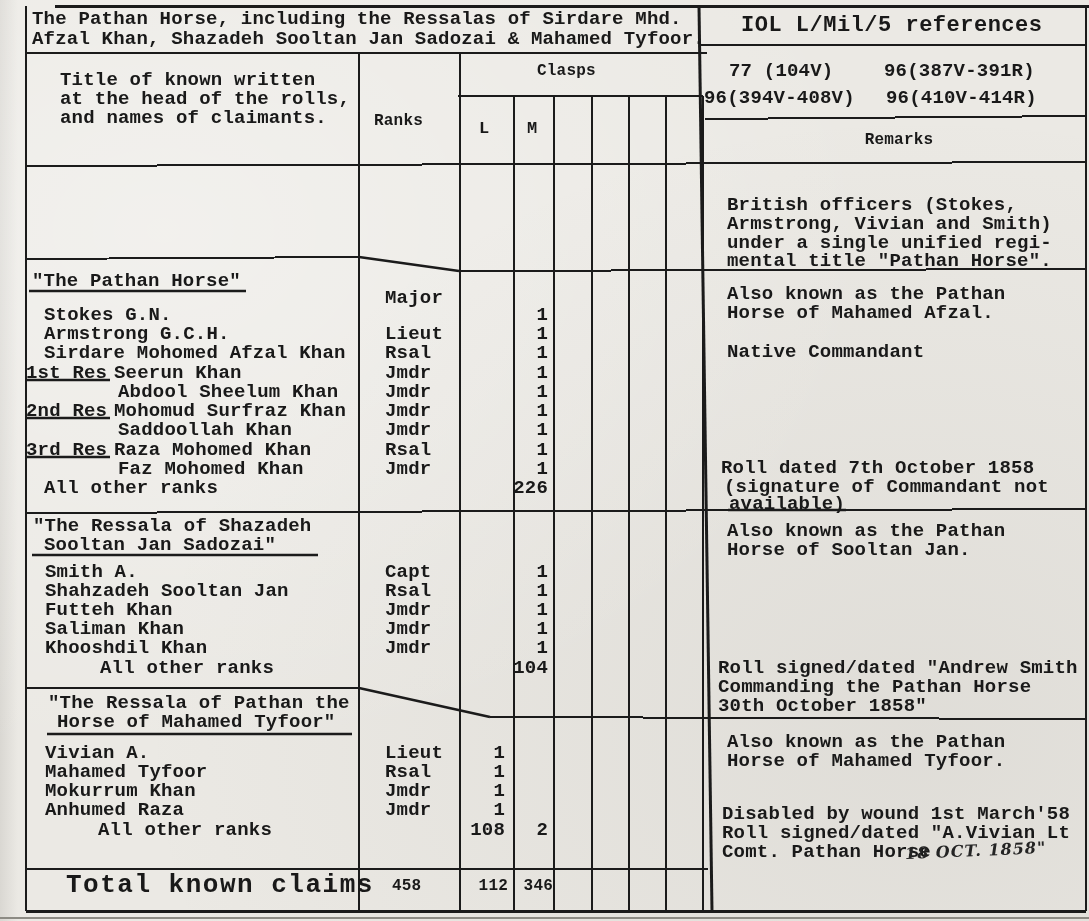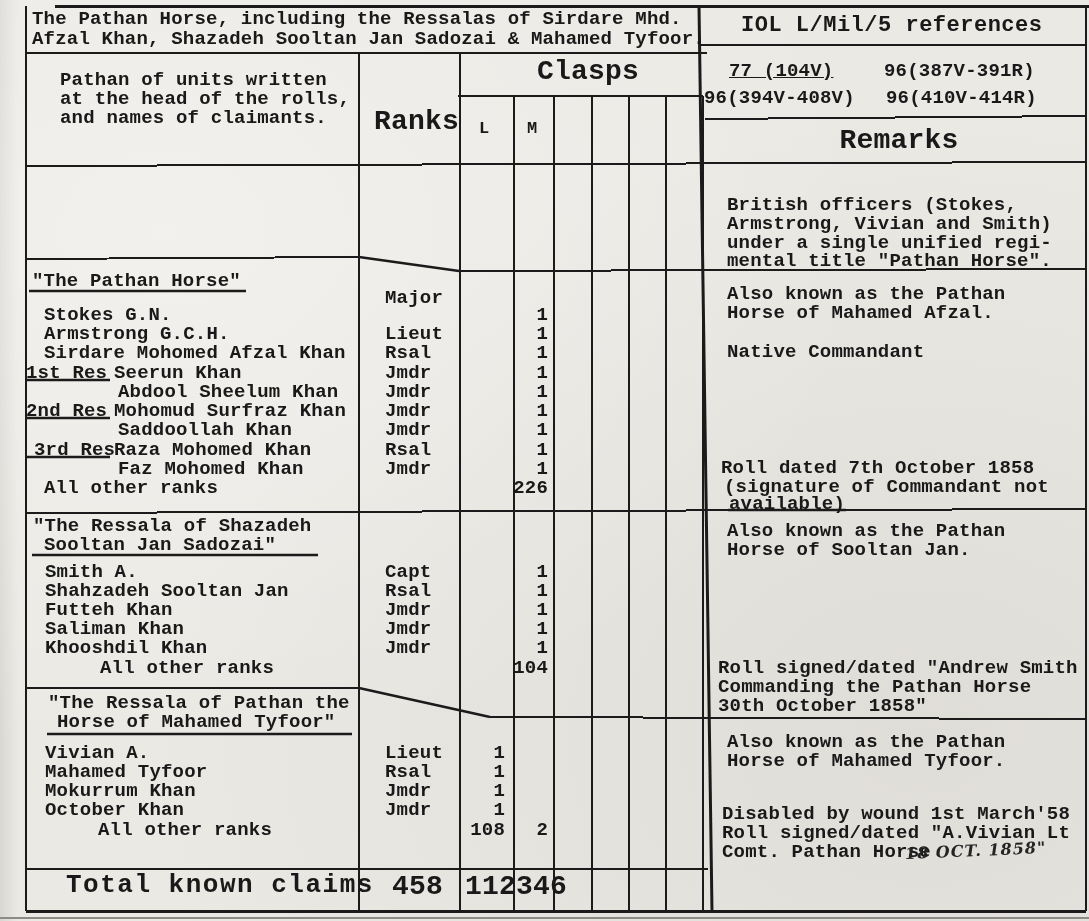--- a/index.html
+++ b/index.html
@@ -10,21 +10,21 @@
       radial-gradient(ellipse at 85% 80%, rgba(120,115,105,.10) 0%, rgba(120,115,105,0) 60%),
       linear-gradient(90deg, rgba(90,88,82,.12) 0px, rgba(90,88,82,0) 18px),
       #ebe9e4;
     font-family:"Liberation Mono","DejaVu Sans Mono",monospace;
   }
   .t {
     position:absolute; white-space:pre; color:#191919;
     font-family:"Liberation Mono","DejaVu Sans Mono",monospace;
     font-weight:bold; font-size:19px; line-height:19px; letter-spacing:.2px;
   }
-  .s20 { font-size:28px; }
+  .s20 { font-size:16px; }
   .s22 { font-size:22px; letter-spacing:.5px; }
   .s24 { font-size:26px; letter-spacing:1.5px; }
   .s17 { font-size:17px; }
   .ra  { text-align:right; }
   .ctr { text-align:center; }
   .hand {
     font-family:"DejaVu Serif","Liberation Serif",serif;
     font-style:italic; font-weight:bold; font-size:16px;
     transform:rotate(-2.5deg); letter-spacing:1px; color:#242424;
   }
@@ -77,27 +77,27 @@
       <line x1="32" y1="555" x2="318" y2="555"></line>
       <line x1="47" y1="734" x2="352" y2="734"></line>
       <line x1="728" y1="510" x2="846" y2="510"></line>
     </g>
   </svg>
 
   <div class="t" style="left:32px;  top:30px;">Afzal Khan, Shazadeh Sooltan Jan Sadozai &amp; Mahamed Tyfoor.</div>
   <div class="t" style="left:32px;  top:10px;">The Pathan Horse, including the Ressalas of Sirdare Mhd.</div>
   <div class="t s22" style="left:741px; top:16px;">IOL L/Mil/5 references</div>
 
-  <div class="t" style="left:729px; top:62px;text-decoration:underline;">77 (104V)</div>
+  <div class="t" style="left:729px; top:62px;">77 (104V)</div>
   <div class="t" style="left:884px; top:62px;">96(387V-391R)</div>
   <div class="t" style="left:704px; top:89px;">96(394V-408V)</div>
   <div class="t" style="left:886px; top:89px;">96(410V-414R)</div>
   <div class="t s20 ctr" style="left:712px; top:131px; width:374px;">Remarks</div>
 
-  <div class="t" style="left:60px; top:71px;">Pathan of units written</div>
+  <div class="t" style="left:60px; top:71px;">Title of known written</div>
   <div class="t" style="left:60px; top:109px;">and names of claimants.</div>
   <div class="t" style="left:60px; top:90px;">at the head of the rolls,</div>
   <div class="t s20" style="left:374px; top:112px;">Ranks</div>
   <div class="t s20" style="left:537px; top:62px;">Clasps</div>
   <div class="t s17" style="left:479px; top:119px;">L</div>
   <div class="t s17" style="left:527px; top:119px;">M</div>
 
   <div class="t" style="left:727px; top:196px;">British officers (Stokes,</div>
   <div class="t" style="left:727px; top:215px;">Armstrong, Vivian and Smith)</div>
   <div class="t" style="left:727px; top:234px;">under a single unified regi-</div>
@@ -128,21 +128,21 @@
 
   <div class="t" style="left:26px;  top:402px;">2nd Res</div>
   <div class="t" style="left:114px; top:402px;">Mohomud Surfraz Khan</div>
   <div class="t" style="left:385px; top:402px;">Jmdr</div>
   <div class="t ra" style="left:480px; top:402px; width:68px;">1</div>
 
   <div class="t" style="left:118px; top:421px;">Saddoollah Khan</div>
   <div class="t" style="left:385px; top:421px;">Jmdr</div>
   <div class="t ra" style="left:480px; top:421px; width:68px;">1</div>
 
-  <div class="t" style="left:26px;  top:441px;margin-left:8px;">3rd Res</div>
+  <div class="t" style="left:26px;  top:441px;">3rd Res</div>
   <div class="t" style="left:114px; top:441px;">Raza Mohomed Khan</div>
   <div class="t" style="left:385px; top:441px;">Rsal</div>
   <div class="t ra" style="left:480px; top:441px; width:68px;">1</div>
 
   <div class="t" style="left:118px; top:460px;">Faz Mohomed Khan</div>
   <div class="t" style="left:385px; top:460px;">Jmdr</div>
   <div class="t ra" style="left:480px; top:460px; width:68px;">1</div>
 
   <div class="t" style="left:44px;  top:479px;">All other ranks</div>
   <div class="t ra" style="left:480px; top:479px; width:68px;">226</div>
@@ -194,21 +194,21 @@
   <div class="t ra" style="left:440px; top:744px; width:65px;">1</div>
 
   <div class="t" style="left:45px;  top:763px;">Mahamed Tyfoor</div>
   <div class="t" style="left:385px; top:763px;">Rsal</div>
   <div class="t ra" style="left:440px; top:763px; width:65px;">1</div>
 
   <div class="t" style="left:45px;  top:782px;">Mokurrum Khan</div>
   <div class="t" style="left:385px; top:782px;">Jmdr</div>
   <div class="t ra" style="left:440px; top:782px; width:65px;">1</div>
 
-  <div class="t" style="left:45px;  top:801px;">October Khan</div>
+  <div class="t" style="left:45px;  top:801px;">Anhumed Raza</div>
   <div class="t" style="left:385px; top:801px;">Jmdr</div>
   <div class="t ra" style="left:440px; top:801px; width:65px;">1</div>
 
   <div class="t" style="left:98px;  top:821px;">All other ranks</div>
   <div class="t ra" style="left:440px; top:821px; width:65px;">108</div>
   <div class="t ra" style="left:480px; top:821px; width:68px;">2</div>
 
   <div class="t" style="left:727px; top:733px;">Also known as the Pathan</div>
   <div class="t" style="left:727px; top:752px;">Horse of Mahamed Tyfoor.</div>
   <div class="t" style="left:722px; top:805px;">Disabled by wound 1st March'58</div>

